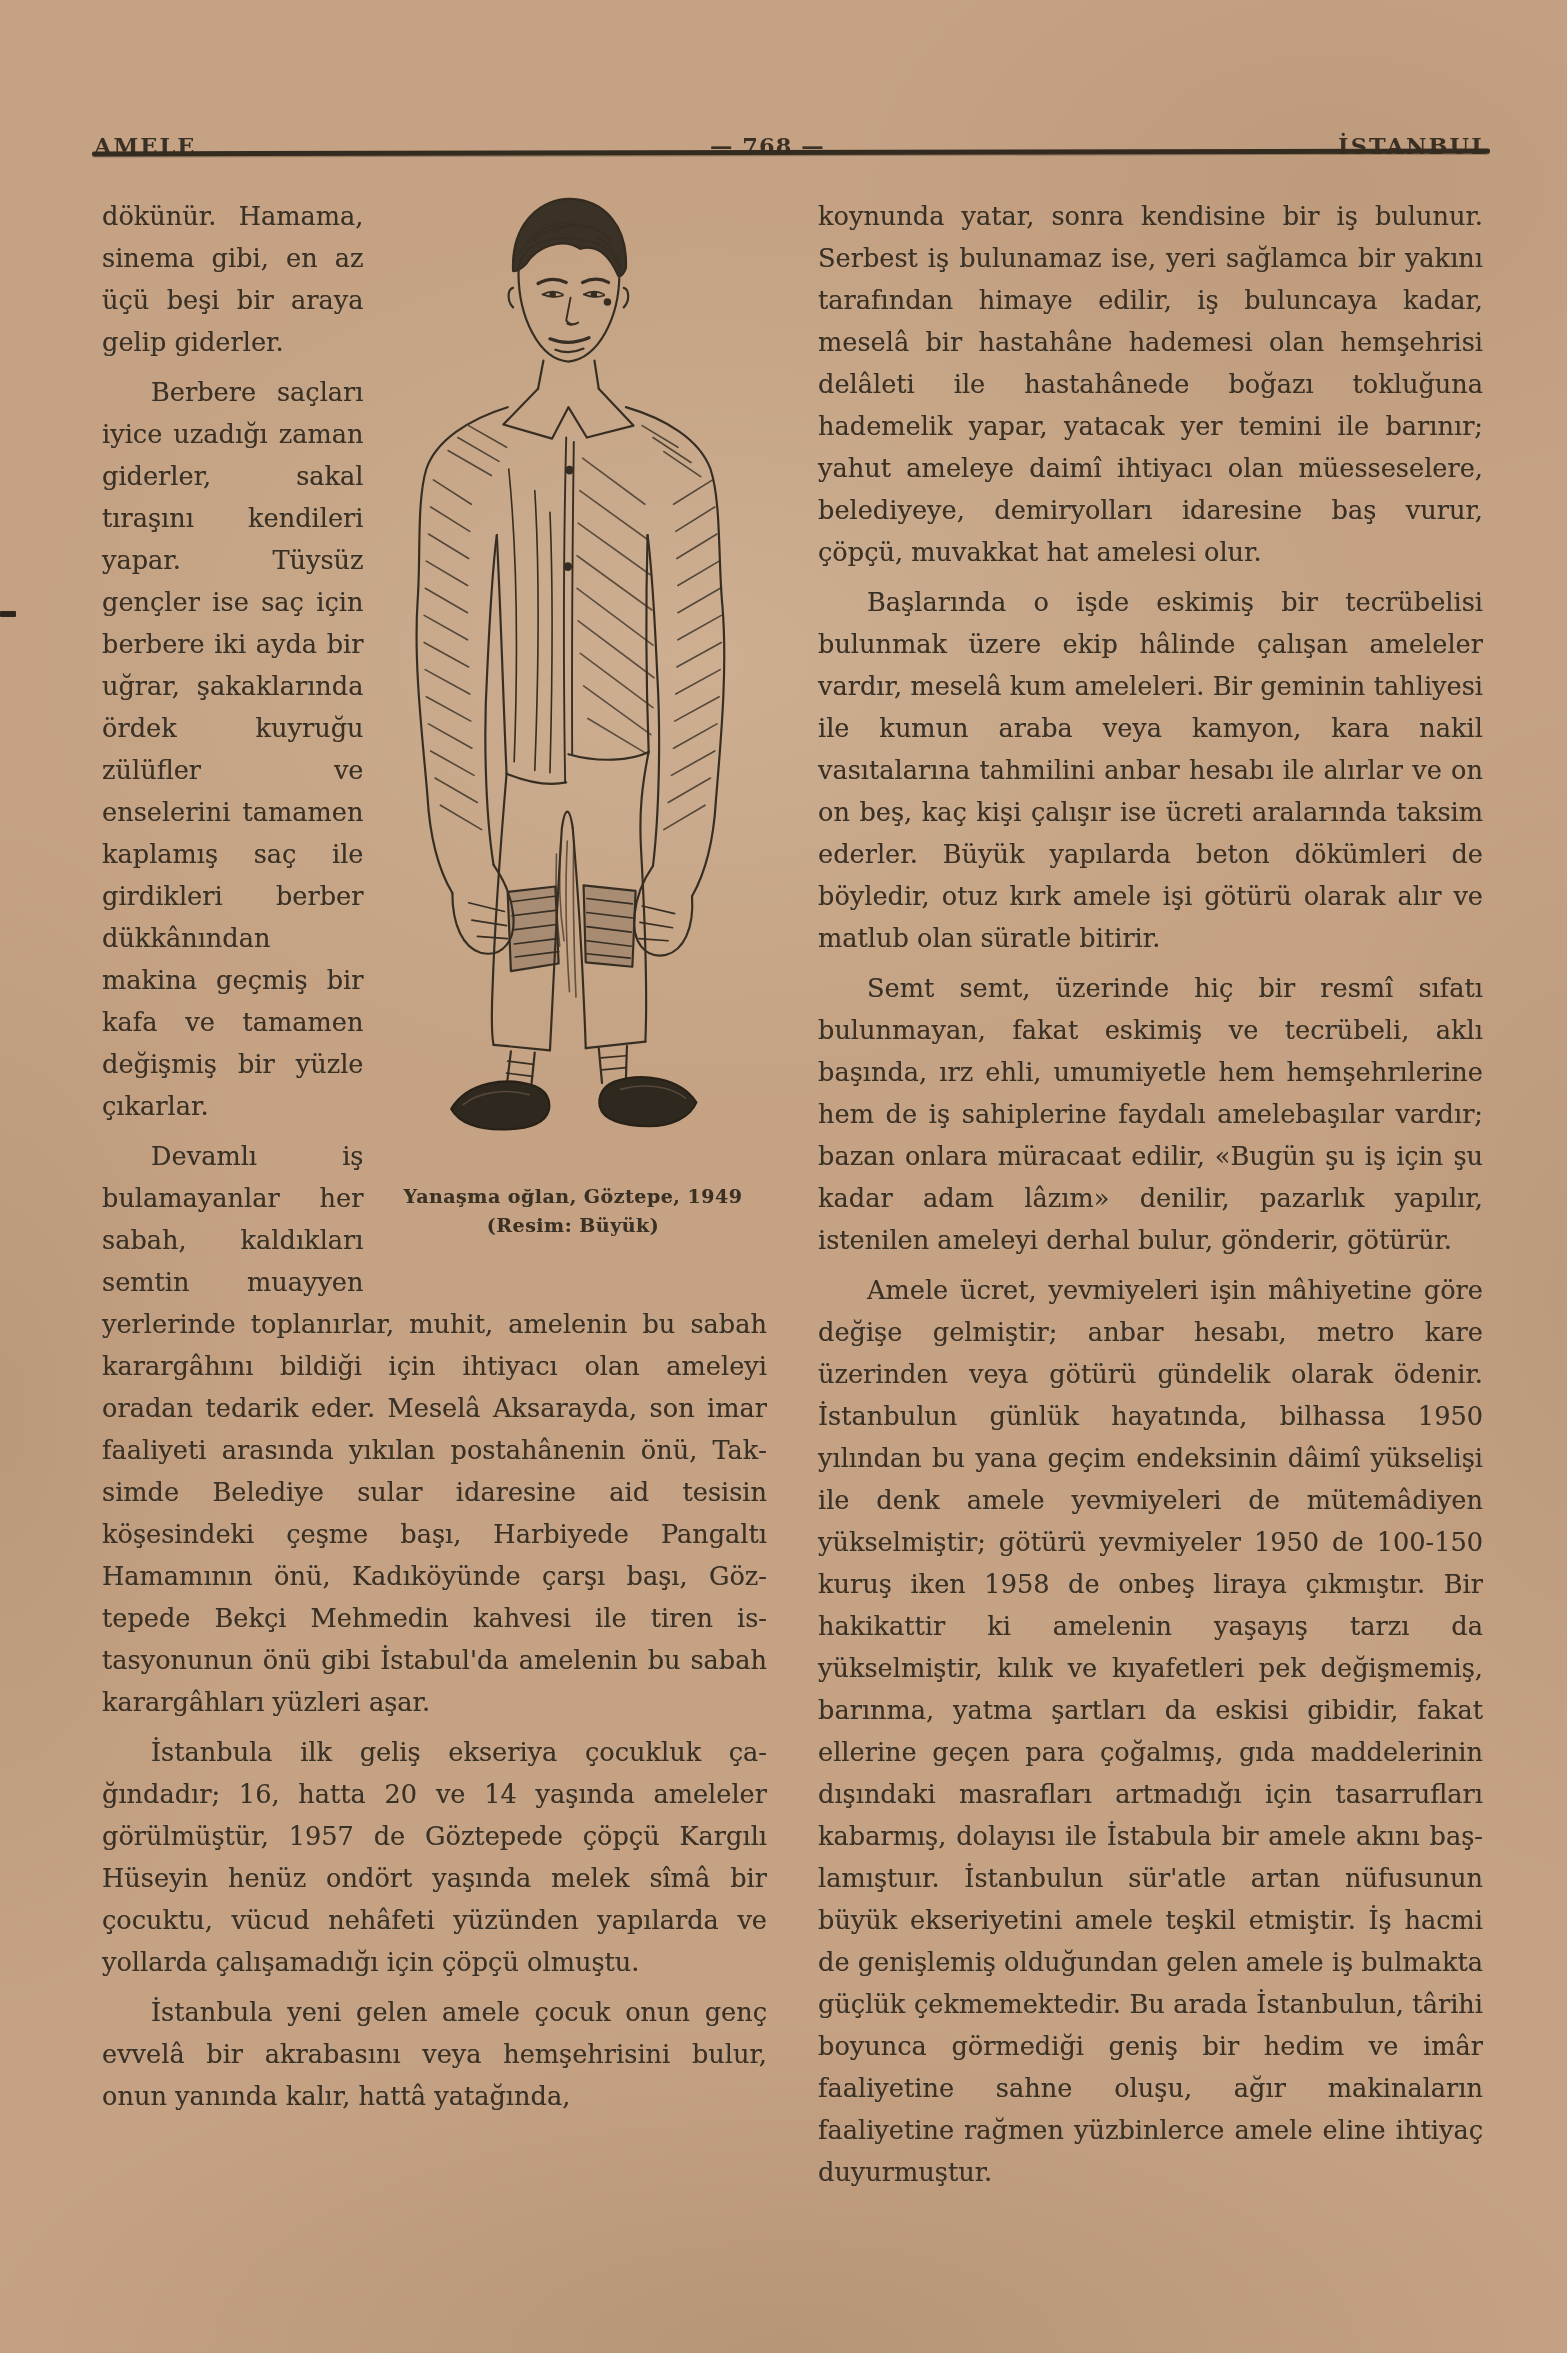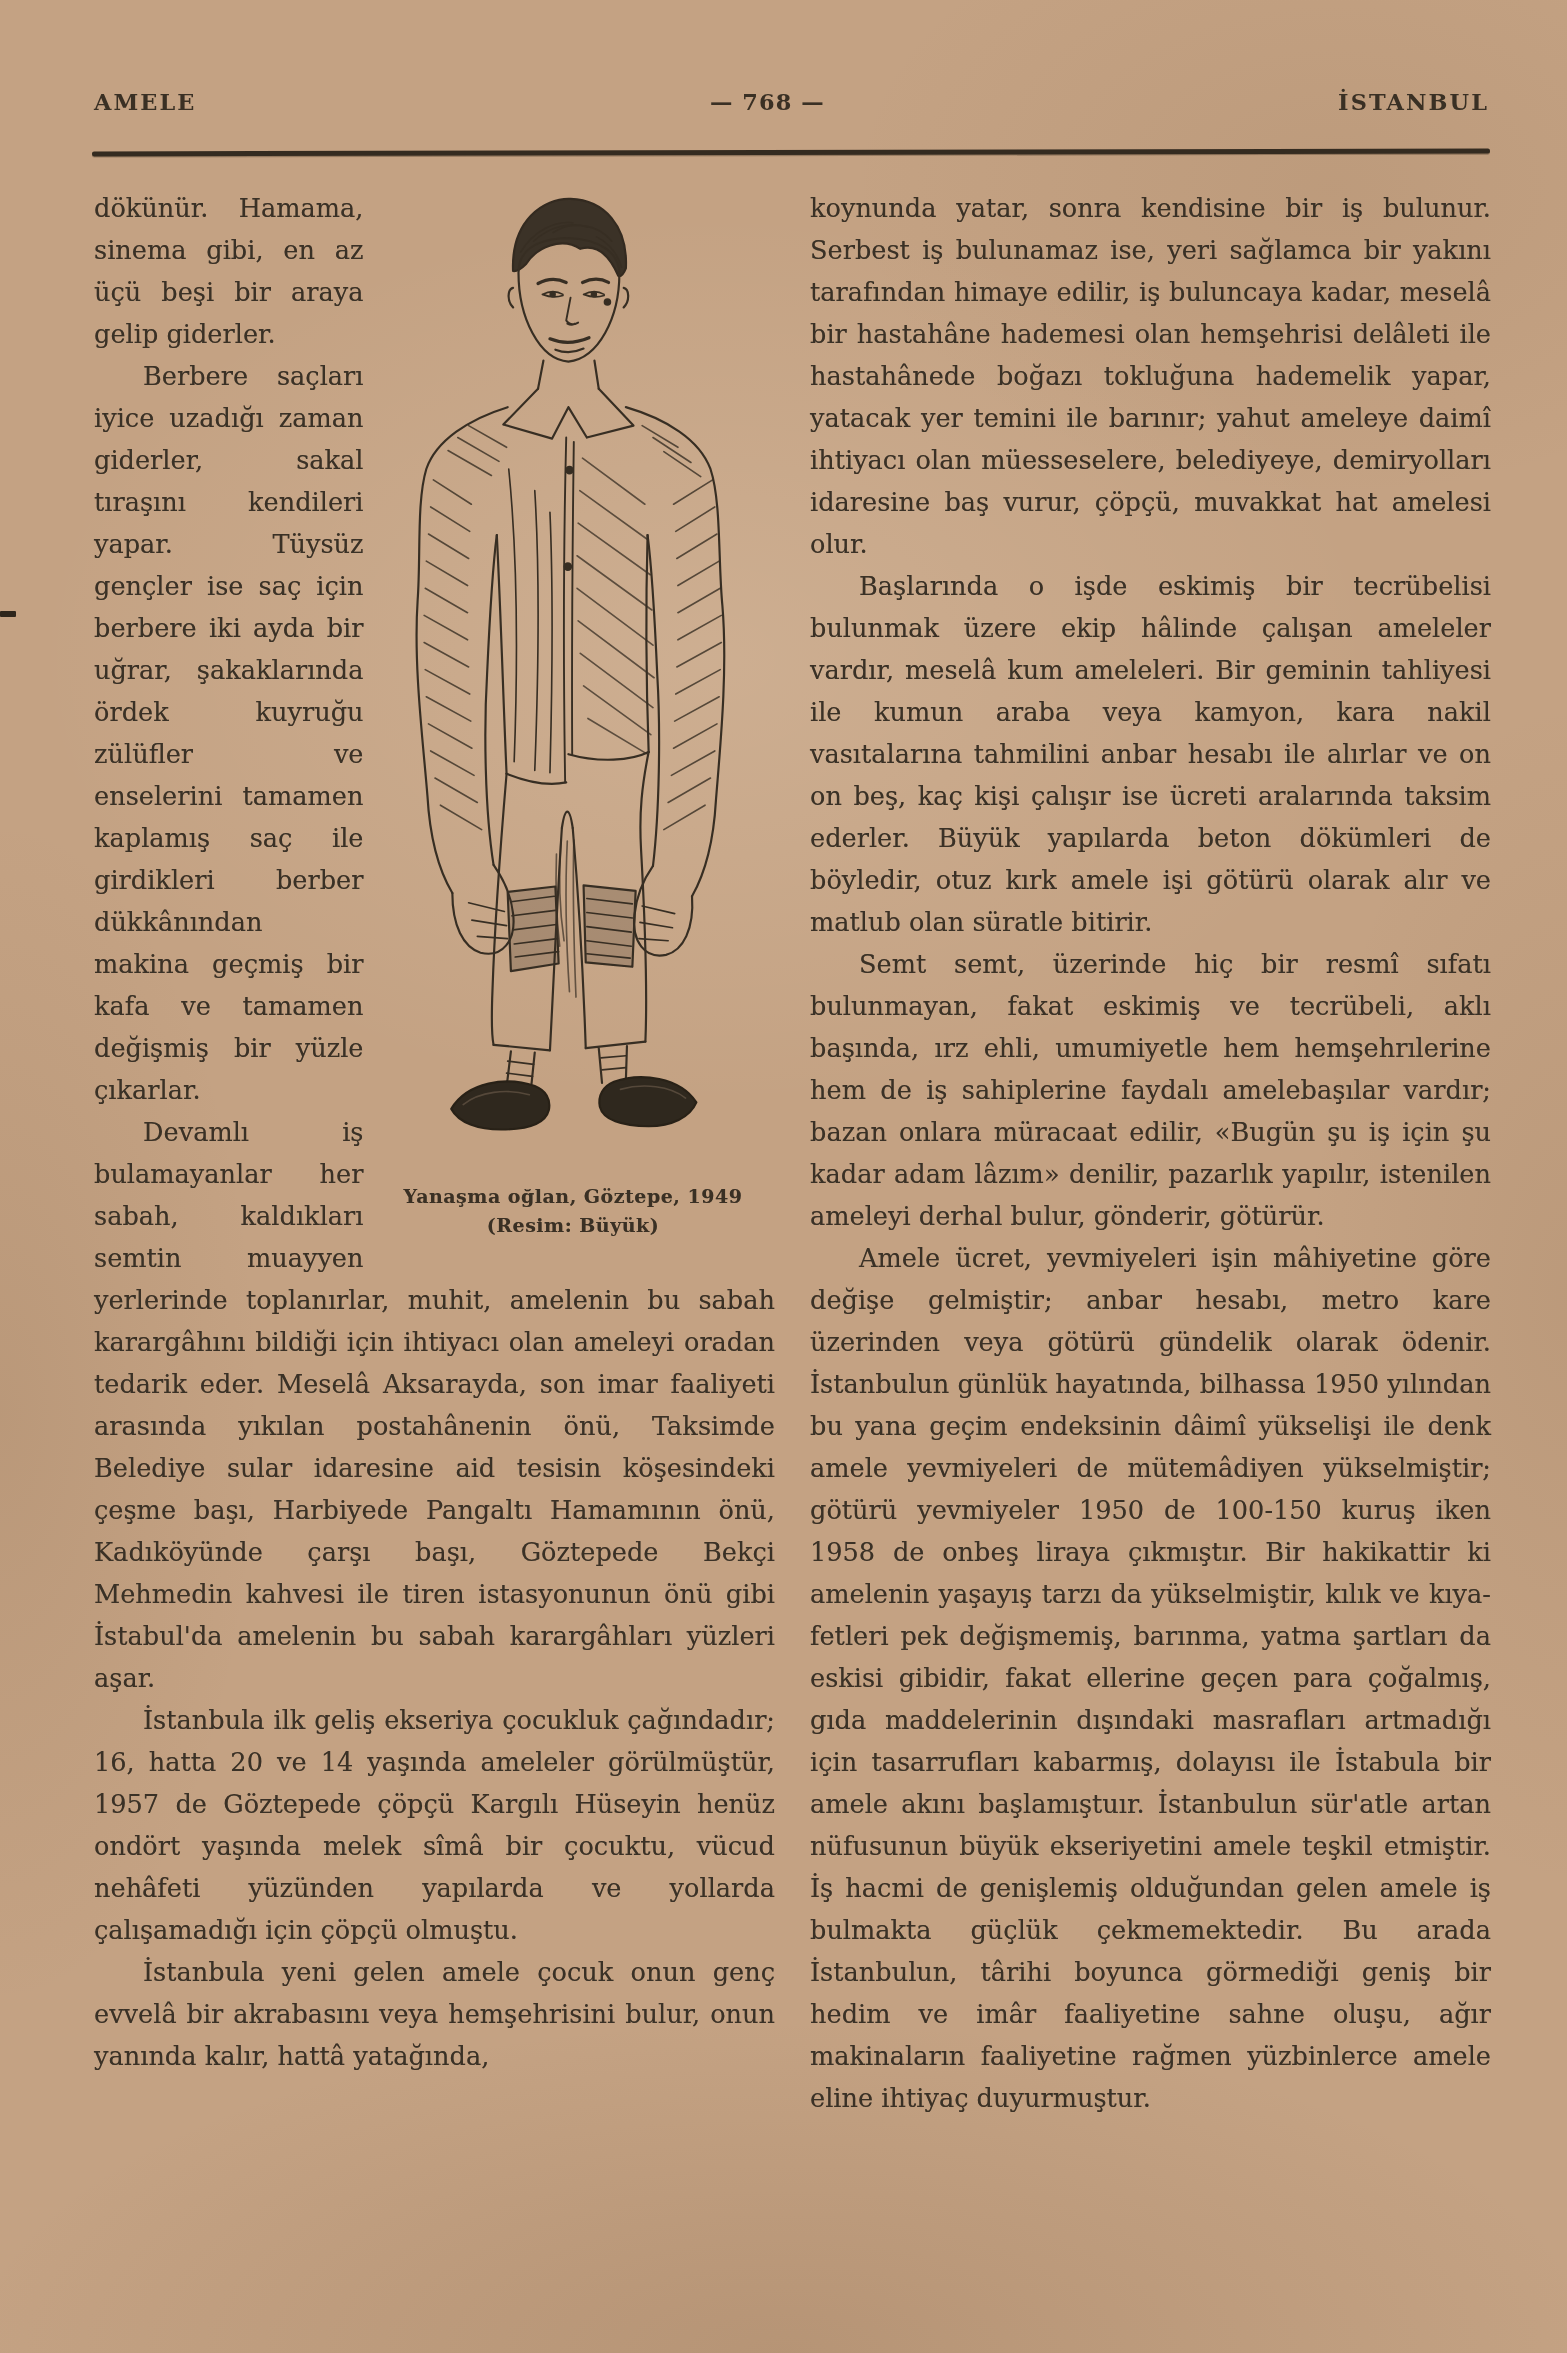--- a/index.html
+++ b/index.html
@@ -13,34 +13,34 @@
       radial-gradient(ellipse 1172px 479px at 50% 100%, rgba(110,76,46,0.16), transparent 70%),
       radial-gradient(ellipse 373px 852px at 0% 60%, rgba(112,80,50,0.12), transparent 70%),
       radial-gradient(ellipse 373px 852px at 100% 55%, rgba(112,80,50,0.10), transparent 70%);
     color:#3b3126;
   }
   .header{
     position:absolute;left:94px;top:89px;width:1395px;
     display:flex;justify-content:space-between;align-items:baseline;
     font-size:22.4px;font-weight:bold;letter-spacing:2.1px;color:#3a3024;
   }
-  .header .center{letter-spacing:1.1px;}
+  .header .center{letter-spacing:1.1px;margin-top:44px;}
   .rule{
     position:absolute;left:92px;top:150px;width:1398px;height:4.8px;
     background:#342b20;border-radius:2.1px;
     box-shadow:0 1.1px 0.5px rgba(60,45,30,0.35);
     transform:rotate(-0.12deg);
   }
   .columns{
     position:absolute;left:94px;top:187px;width:1397px;
     display:flex;gap:35px;
   }
   .col{width:681px;font-size:25.6px;line-height:42px;text-align:justify;color:#3a3126;
        text-shadow:0 0 0.5px rgba(58,49,38,0.45);}
-  .col p{margin:0;padding:0;}
+  .col p{margin:8px;padding:0;}
   .col p.indent{text-indent:49px;}
   .figure-float{
     float:right;width:404px;margin-left:7.5px;margin-bottom:30px;
   }
   .figure-art{display:block;width:404px;height:auto;}
   .figure-caption{
     margin-top:19px;text-align:center;font-weight:bold;
     font-size:19px;line-height:29px;letter-spacing:0.5px;color:#3a3024;
     text-shadow:0 0 0.5px rgba(58,49,38,0.4);
   }

